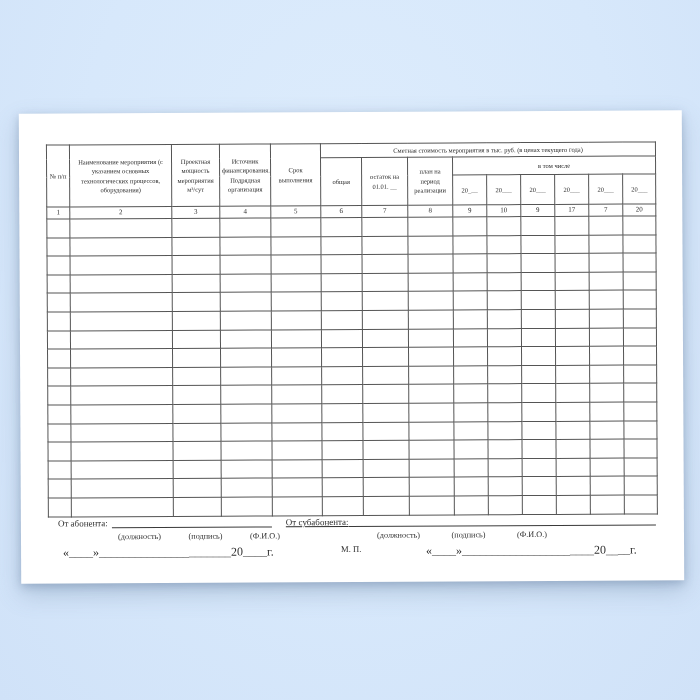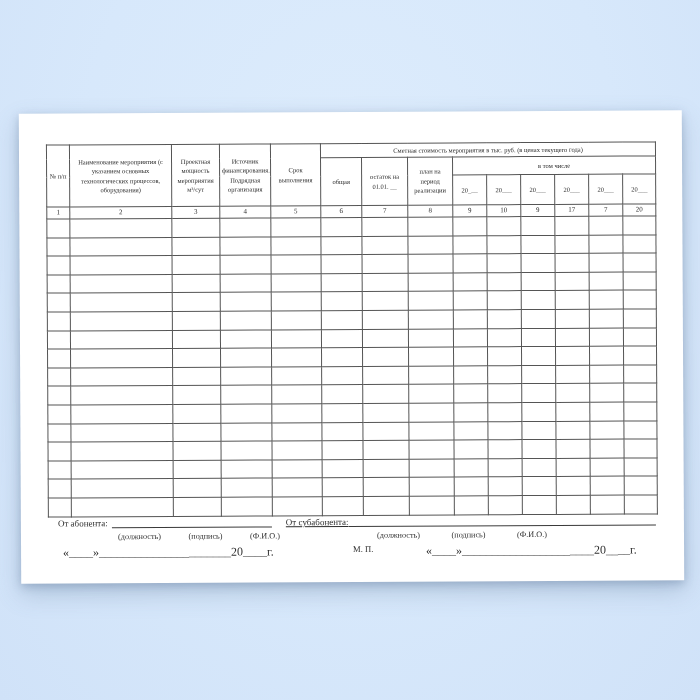--- a/index.html
+++ b/index.html
@@ -87,21 +87,21 @@
   .sig-captions-left { left: 97px; width: 162px; }
   .sig-captions-right { left: 356px; width: 170px; }
   .sig-date-left, .sig-date-right, .stamp {
     position: absolute;
     top: 432px;
     font-size: 12px;
     color: #2e2e2e;
     white-space: nowrap;
   }
   .sig-date-left { left: 42px; }
-  .stamp { left: 332px; font-size: 8.6px; }
+  .stamp { left: 320px; font-size: 8.6px; }
   .sig-date-right { left: 405px; }
 </style>
 </head>
 <body>
 
 <div class="paper">
 
   <table class="form-table">
     <colgroup>
       <col style="width:23px">

